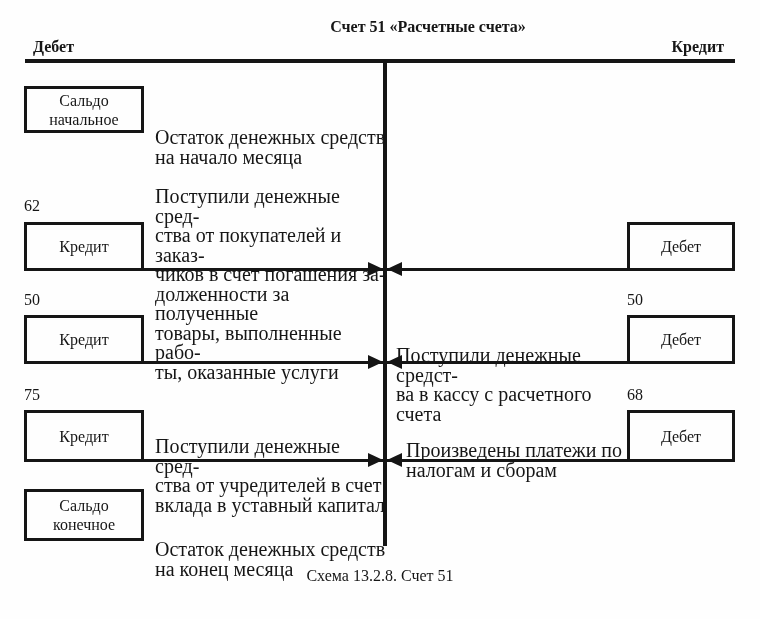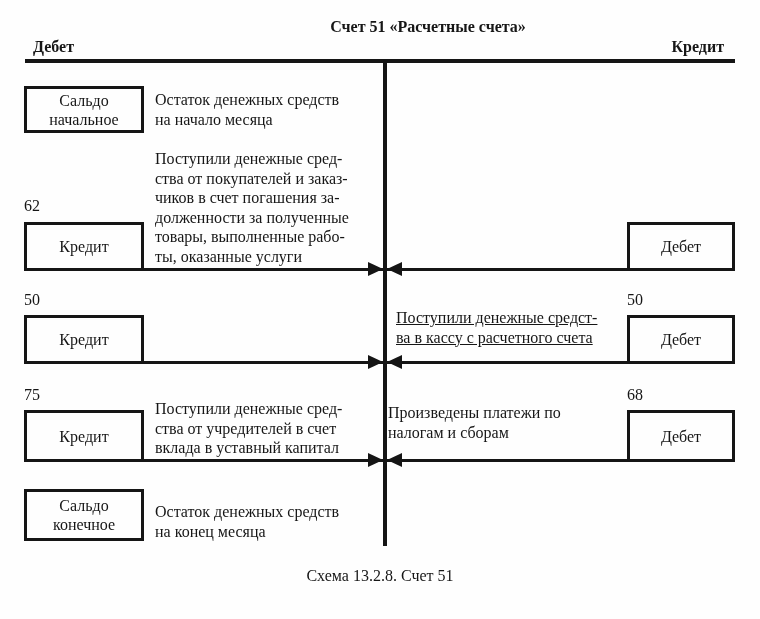--- a/index.html
+++ b/index.html
@@ -21,21 +21,21 @@
 
   .box {
     position:absolute; box-sizing:border-box; border:3px solid #151515;
     background:#fefefe; display:flex; align-items:center; justify-content:center;
     text-align:center; font-size:16px; line-height:19px; white-space:pre-line;
   }
   .acct-num {
     position:absolute; text-align:left; font-size:16px;
   }
   .txt {
-    position:absolute; font-size:16px; line-height:19.5px; white-space:pre-line;
+    position:absolute; font-size:20px; line-height:19.5px; white-space:pre-line;margin-top:38px;
   }
   .shaft { position:absolute; height:3px; background:#151515; }
   .arrhead { position:absolute; width:0; height:0; border-top:7px solid transparent; border-bottom:7px solid transparent; }
   .arr-right { border-left:15px solid #151515; }
   .arr-left  { border-right:15px solid #151515; }
 
   .caption {
     position:absolute; top:567px; left:0; width:100%;
     text-align:center; font-size:16px;
   }
@@ -86,28 +86,28 @@
 конечное</div>
   <div class="txt" style="left:155px; top:502px; width:232px;">Остаток денежных средств
 на конец месяца</div>
 
   <div class="box" style="left:627px; top:222px; width:108px; height:49px;">Дебет</div>
   <div class="shaft" style="left:387px; top:268px; width:240px;"></div>
   <div class="arrhead arr-left" style="left:387px; top:262px;"></div>
 
   <div class="acct-num" style="left:627px; top:291px; width:108px;">50</div>
   <div class="box" style="left:627px; top:315px; width:108px; height:49px;">Дебет</div>
-  <div class="txt" style="left:396px; top:308px; width:242px;text-decoration:underline;">Поступили денежные средст-
+  <div class="txt" style="left:396px; top:308px; width:242px;">Поступили денежные средст-
 ва в кассу с расчетного счета</div>
   <div class="shaft" style="left:387px; top:361px; width:240px;"></div>
   <div class="arrhead arr-left" style="left:387px; top:355px;"></div>
 
   <div class="acct-num" style="left:627px; top:386px; width:108px;">68</div>
   <div class="box" style="left:627px; top:410px; width:108px; height:52px;">Дебет</div>
-  <div class="txt" style="left:388px; top:403px; width:230px;">Произведены платежи по
+  <div class="txt" style="left:406px; top:403px; width:230px;">Произведены платежи по
 налогам и сборам</div>
   <div class="shaft" style="left:387px; top:459px; width:240px;"></div>
   <div class="arrhead arr-left" style="left:387px; top:453px;"></div>
 
   <div class="caption">
     <span class="b">Схема 13.2.8.</span><span> Счет 51</span>
   </div>
 
 </div>
 

